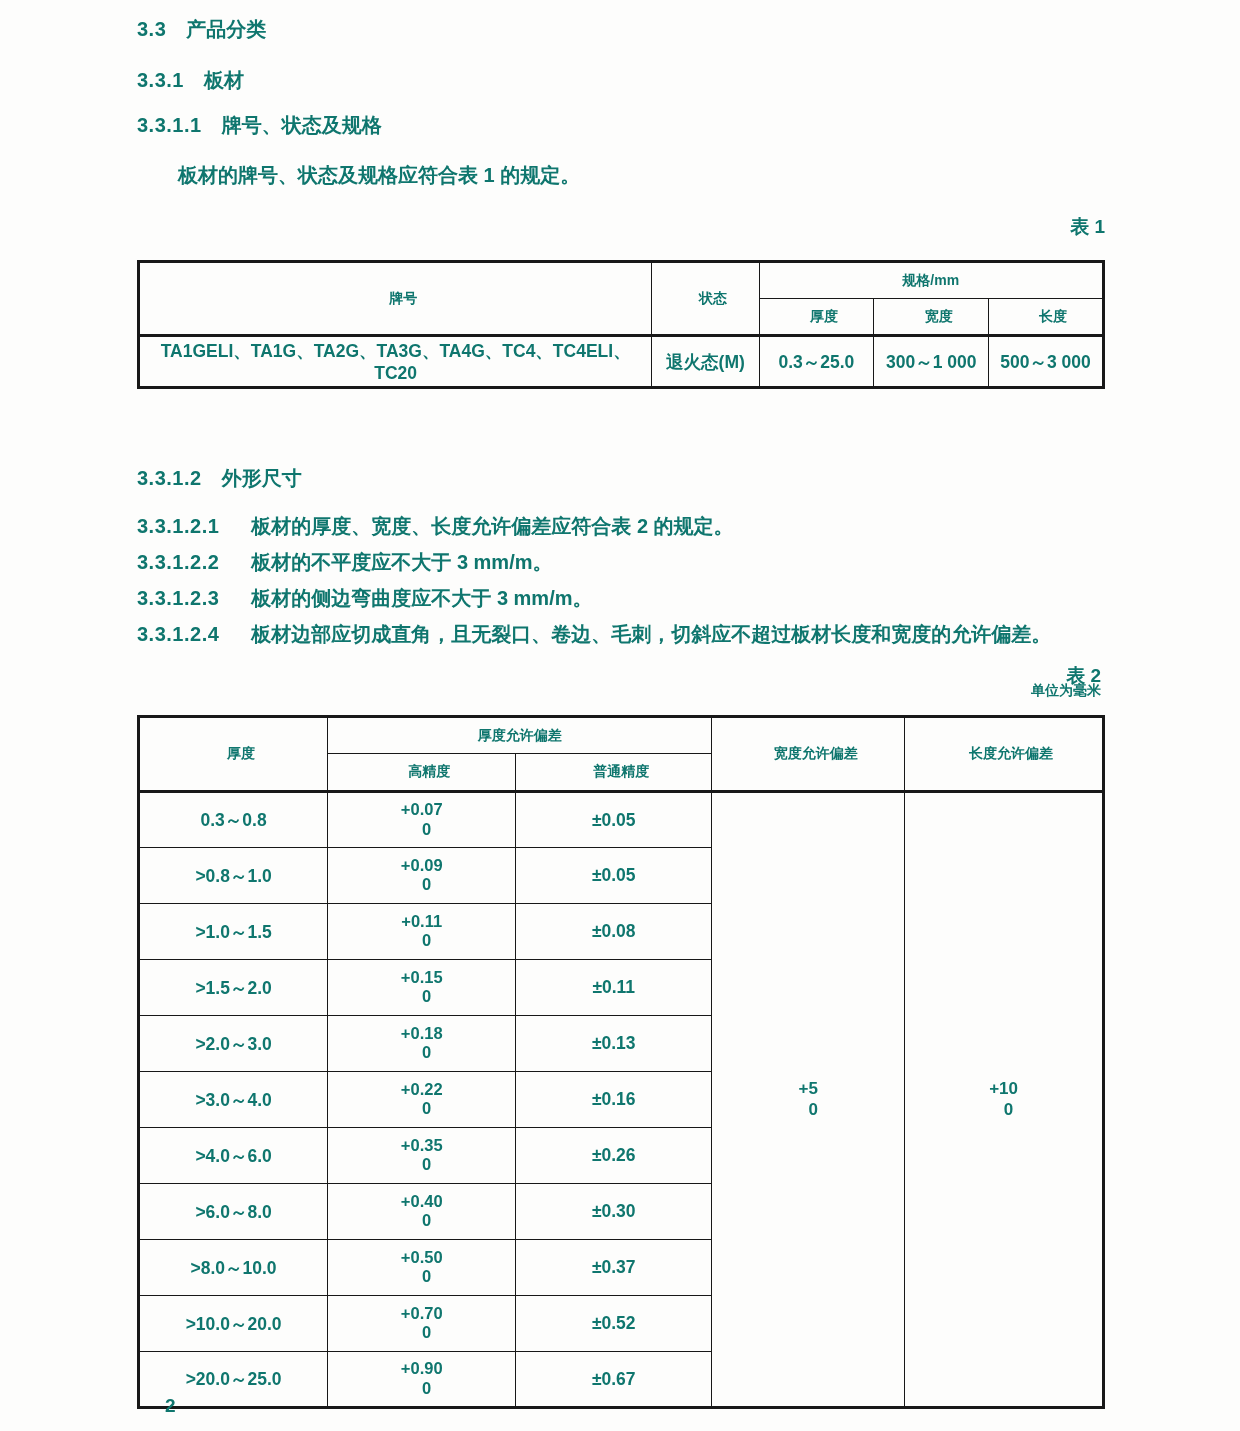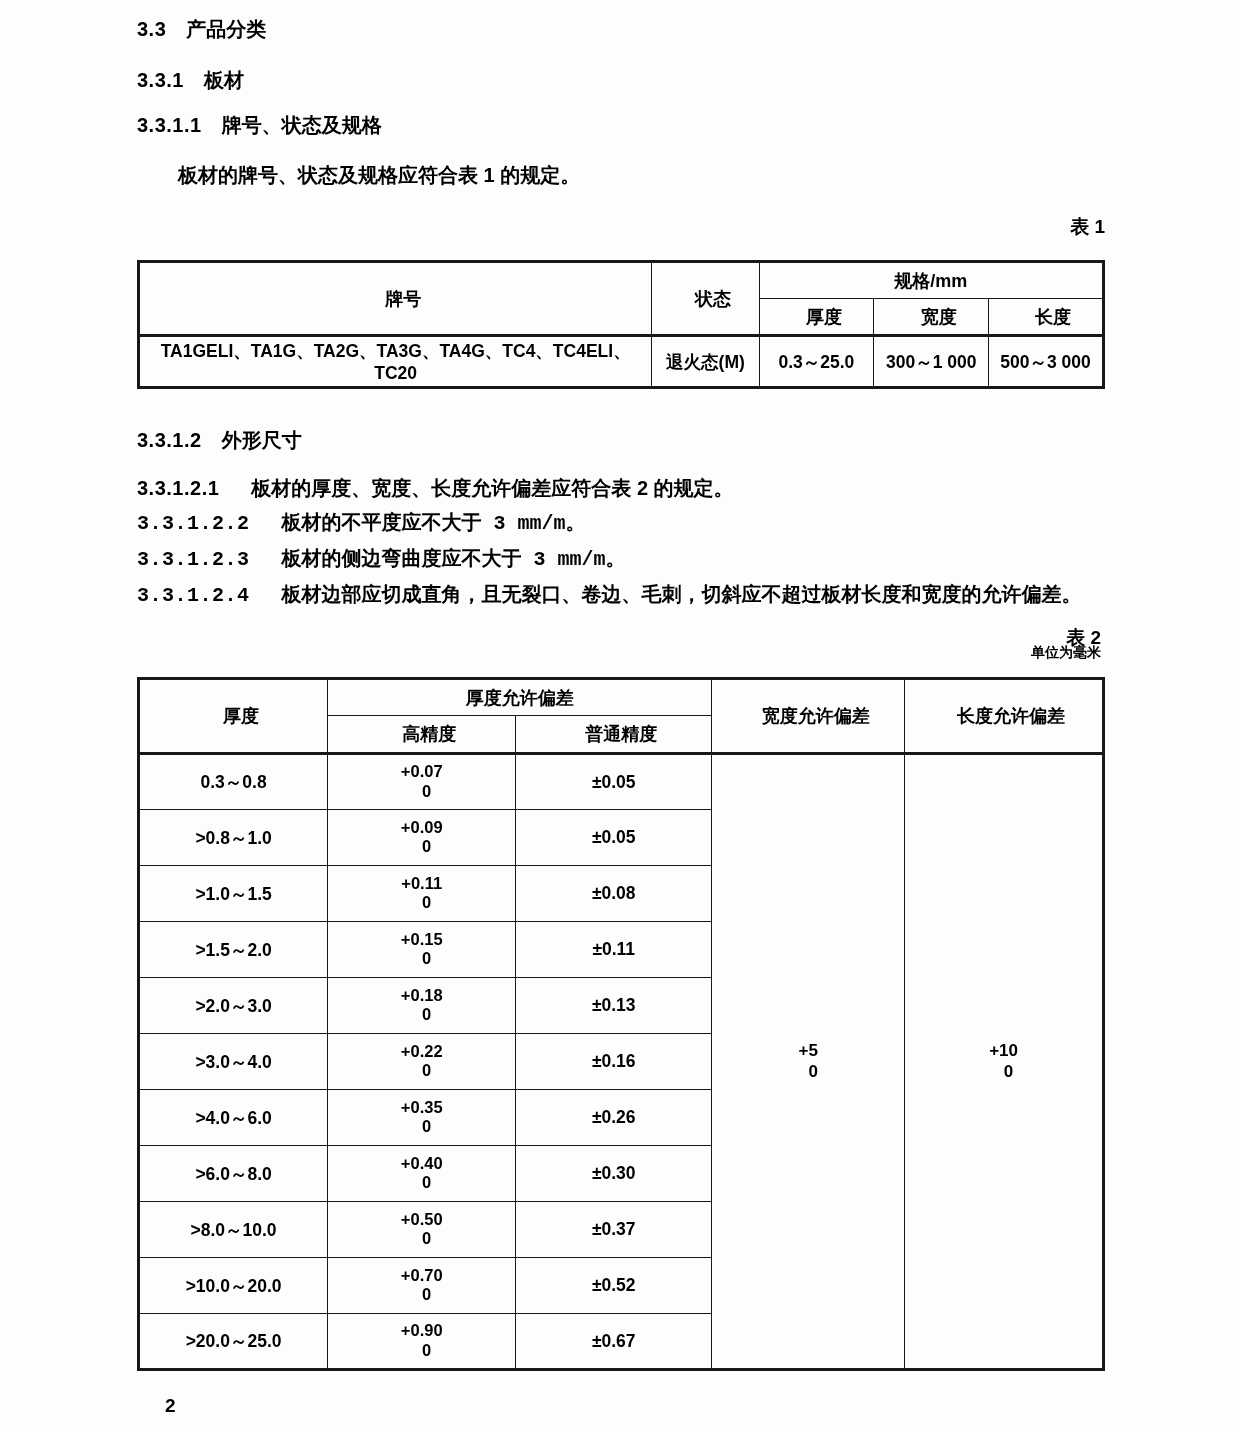--- a/index.html
+++ b/index.html
@@ -1,52 +1,52 @@
 <!DOCTYPE html>
 <html><head>
 <meta charset="utf-8">
 <style>
   * { box-sizing: border-box; }
   html, body { margin: 0; padding: 0; background: #ffffff; }
   .page {
     width: 1240px; height: 1431px;
     background: #fdfdfc;
-    color: #000000;
+    color: #0f766e;
     font-family: "Liberation Sans", sans-serif;
     position: relative;
     padding: 16px 135px 0 137px;
     overflow: hidden;
   }
   
   .heading { font-weight: 700; font-size: 20px; line-height: 26px; white-space: nowrap; }
   .heading .num { margin-right: 20px; letter-spacing: 0.5px; }
   .h-331  { margin-top: 25px; }
   .h-3311 { margin-top: 19px; }
-  .h-3312 { margin-top: 38px; }
+  .h-3312 { margin-top: 76px; }
   
   .para { font-size: 20px; font-weight: 600; line-height: 26px; }
   .intro { margin-top: 24px; padding-left: 41px; }
   .clause { margin-top: 22px; display: flex; }
-  .clause + .clause { margin-top: 10px; font-family: Liberation Mono, monospace; }
+  .clause + .clause { margin-top: 10px; }
   .clause .num { font-weight: 700; margin-right: 32px; letter-spacing: 0.5px; flex: 0 0 auto; }
   
   .caption { text-align: right; font-weight: 700; font-size: 19px; line-height: 26px; }
   .cap1 { margin-top: 26px; }
   .cap2-row { margin-top: 16px; position: relative; height: 26px; }
   .cap2-row .caption { position: absolute; left: 0; right: 4px; top: 0; }
   .unit-note { position: absolute; right: 4px; top: 19px; font-weight: 700; font-size: 14px; }
   
   table { border-collapse: collapse; width: 100%; table-layout: fixed; }
   .tbl { border: 3px solid #181818; }
   .tbl th, .tbl td {
     border: 1.6px solid #181818;
     text-align: center; vertical-align: middle;
     font-size: 17.5px; font-weight: 600; padding: 2px 4px;
   }
-  .tbl th { font-weight: 700; font-size: 18px; }
+  .tbl th { font-weight: 700; font-size: 14px; }
   .tbl thead th { border-bottom-width: 1.6px; }
   .tbl thead tr.last-head th, .tbl thead th.deep { border-bottom: 3px solid #181818; padding-left: 19px; }
   .t1 { margin-top: 20px; }
   .t1 .r-spec  { height: 37px; }
   .t1 .r-sub   { height: 37px; }
   .t1 .r-data  { height: 41px; }
   .t2 { margin-top: 26px; }
   .t2 .r-h1 { height: 37px; }
   .t2 .r-h2 { height: 38px; }
   .t2 tbody tr { height: 56px; padding-left: 28px; }

